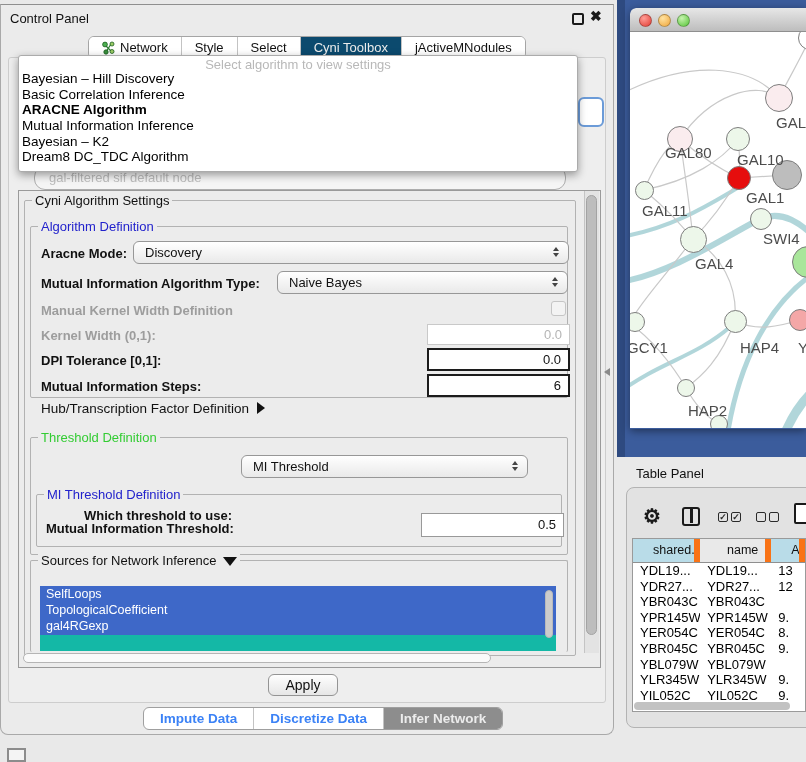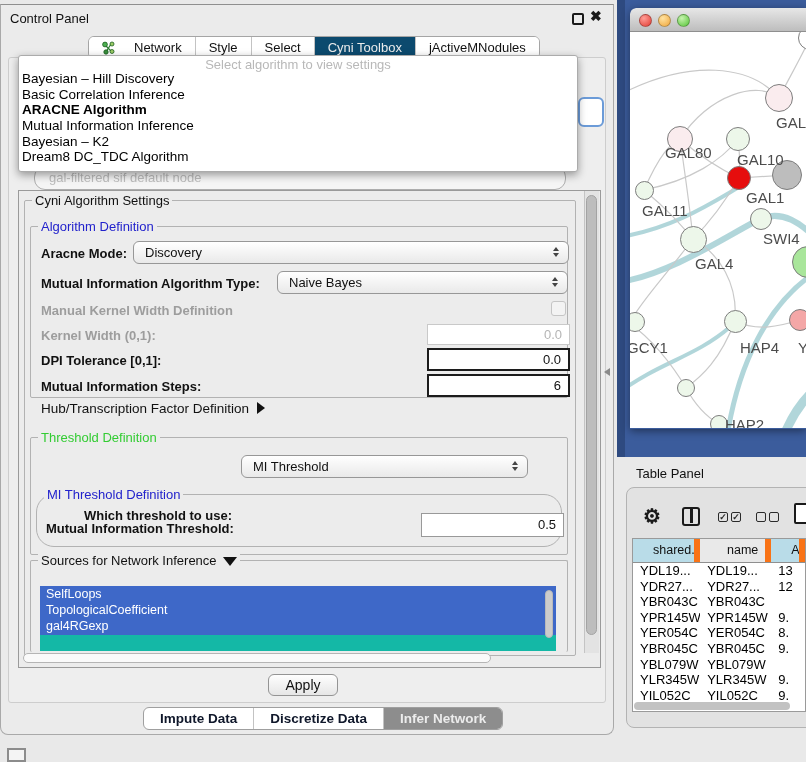--- a/index.html
+++ b/index.html
@@ -8,21 +8,21 @@
   .abs { position:absolute; }
 
   
   .cpanel { left:0; top:4px; width:614px; height:731px; background:#ebebeb; border:1px solid #a9a9a9; border-top:1px solid #8f8f8f; border-radius:0 0 8px 8px; }
   .cp-title { left:10px; top:11px; font-size:13px; color:#111; }
   .float-btn { left:572px; top:13px; width:12px; height:12px; border:2px solid #1a1a1a; border-radius:2px; background:transparent; }
   .close-btn { left:590px; top:8px; font-size:14px; font-weight:bold; color:#1a1a1a; }
 
   
   .tabbar { left:88px; top:36px; height:23px; display:flex; background:#fff; border:1px solid #a5a5a5; border-radius:6px; overflow:hidden; }
-  .tabseg { display:flex; align-items:center; justify-content:center; gap:19px; padding:0 13px; font-size:13px; color:#111; border-right:1px solid #c3c3c3; background:#fff; }
+  .tabseg { display:flex; align-items:center; justify-content:center; gap:5px; padding:0 13px; font-size:13px; color:#111; border-right:1px solid #c3c3c3; background:#fff; }
   .tabseg:last-child { border-right:none; }
   .tabseg.sel { background:#0c4a6e; color:#ececec; }
   .neticon { width:13px; height:14px; display:inline-block; }
 
   .content-panel { left:8px; top:57px; width:598px; height:646px; background:#eeeeee; border:1px solid #cdcdcd; border-radius:3px; }
 
   
   .bg-combo { left:34px; top:166px; width:532px; height:24px; background:#f5f5f5; border:1px solid #adadad; border-radius:11px; font-size:13px; line-height:22px; padding-left:14px; color:#bcbcbc; }
   .focus-frag { left:578px; top:97px; width:26px; height:30px; background:#fff; border:2px solid #6b9bd8; border-radius:6px; }
 
@@ -62,21 +62,21 @@
   .tri-r { display:inline-block; width:0; height:0; border-top:6px solid transparent; border-bottom:6px solid transparent; border-left:8px solid #111; margin-left:8px; vertical-align:-1px; }
   .tri-d { display:inline-block; width:0; height:0; border-left:7px solid transparent; border-right:7px solid transparent; border-top:9px solid #111; margin-left:6px; vertical-align:-1px; }
 
   .attrlist { left:40px; top:586px; width:516px; height:65px; background:#14b8a6; overflow:hidden; }
   .attr { height:16.2px; line-height:16.2px; font-size:12.5px; padding-left:6px; background:#3e68c8; color:#fff; white-space:nowrap; }
   .listscroll { left:545px; top:590px; width:8px; height:48px; background:#cccccc; border-radius:4px; border:1px solid #b9b9b9; }
 
   .apply-btn { left:268px; top:674px; width:70px; height:22px; background:linear-gradient(#fefefe,#e6e6e6); border:1px solid #949494; border-radius:6px; font-size:14px; text-align:center; line-height:20px; color:#111; }
 
   .btabbar { left:143px; top:707px; height:23px; display:flex; background:#fff; border:1px solid #9f9f9f; border-radius:6px; overflow:hidden; }
-  .btabseg { display:flex; align-items:center; padding:0 16px; font-size:13.5px; font-weight:bold; color:#0f172a; border-right:1px solid #c3c3c3; }
+  .btabseg { display:flex; align-items:center; padding:0 16px; font-size:13.5px; font-weight:bold; color:#3b82f6; border-right:1px solid #c3c3c3; }
   .btabseg:last-child { border-right:none; }
   .btabseg.sel { background:#8d8d8d; color:#ececec; }
 
   .sash-arrow { left:604px; top:368px; width:0; height:0; border-top:4px solid transparent; border-bottom:4px solid transparent; border-right:6px solid #8a8a8a; }
   .corner-icon { left:7px; top:748px; width:19px; height:14px; border:2px solid #8c8c8c; background:#f4f4f4; }
 
   
   .desktop { left:617px; top:0; width:189px; height:457px; background:#3b5c9c; }
   .desktop-edge { left:617px; top:0; width:8px; height:457px; background:#2e4a80; }
   .netwin { left:630px; top:8px; width:176px; height:421px; border-radius:6px 0 0 0; overflow:hidden; box-shadow:0 2px 8px rgba(0,0,0,.45); }
@@ -205,21 +205,21 @@
   <span class="gtitle green">Threshold Definition</span>
 </div>
 <span class="lbl" style="left:84px;top:460px;margin-top:48px;">Which threshold to use:</span>
 <div class="combo" style="left:241px;top:455px;width:287px;">
   <span>MI Threshold</span>
   <span class="spin">
       <i class="up"></i>
       <i class="dn"></i>
     </span>
 </div>
-<div class="group" style="left:36px;top:494px;width:526px;height:53px;border-radius:18px;">
+<div class="group" style="left:36px;top:494px;width:526px;height:53px;">
   <span class="gtitle blue">MI Threshold Definition</span>
 </div>
 <span class="lbl" style="left:46px;top:521px;">Mutual Information Threshold:</span>
 <div class="field" style="left:421px;top:513px;width:143px;height:24px;line-height:22px;">0.5</div>
 
 <div class="group" style="left:30px;top:560px;width:538px;height:92px;border-bottom:none;">
   <span class="gtitle"><span>Sources for Network Inference</span><span class="tri-d"></span></span>
 </div>
 <span class="lbl" style="left:37px;top:598px;padding-left:9px;">Data Attributes</span>
 <div class="abs attrlist">
@@ -304,21 +304,21 @@
     <span class="nlabel" style="left:146px;top:74px;margin-top:8px;">GAL</span>
     <span class="nlabel" style="left:35px;top:112px;">GAL80</span>
     <span class="nlabel" style="left:107px;top:119px;">GAL10</span>
     <span class="nlabel" style="left:116px;top:157px;">GAL1</span>
     <span class="nlabel" style="left:12px;top:170px;">GAL11</span>
     <span class="nlabel" style="left:133px;top:198px;">SWI4</span>
     <span class="nlabel" style="left:65px;top:223px;">GAL4</span>
     <span class="nlabel" style="left:-3px;top:307px;">GCY1</span>
     <span class="nlabel" style="left:110px;top:307px;">HAP4</span>
     <span class="nlabel" style="left:168px;top:307px;">Y</span>
-    <span class="nlabel" style="left:58px;top:384px;margin-left:37px;">HAP2</span>
+    <span class="nlabel" style="left:58px;top:370px;">HAP2</span>
   </div>
 </div>
 
 <div class="abs tp-title">Table Panel</div>
 <div class="abs tpanel"></div>
 <div class="abs gear">⚙</div>
 <div class="abs colicon"></div>
 <div class="abs cb" style="left:718px;top:512px;">✓</div>
 <div class="abs cb" style="left:731px;top:512px;">✓</div>
 <div class="abs cb" style="left:756px;top:512px;"></div>

